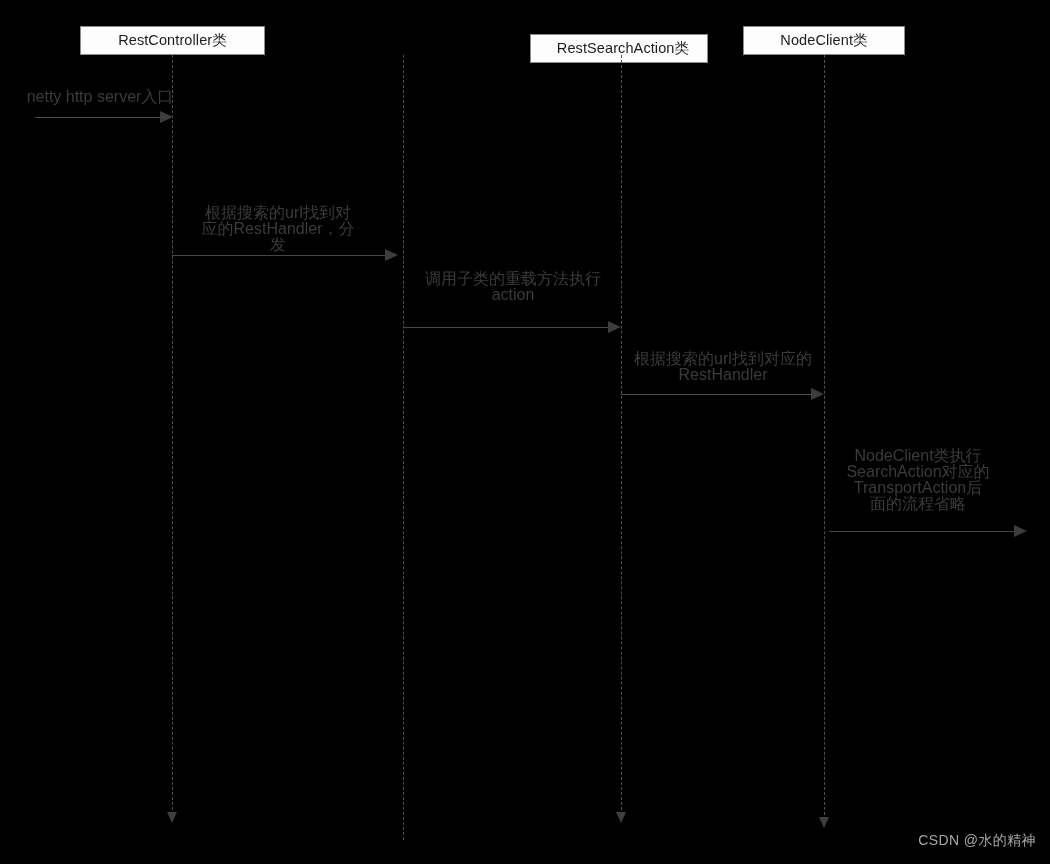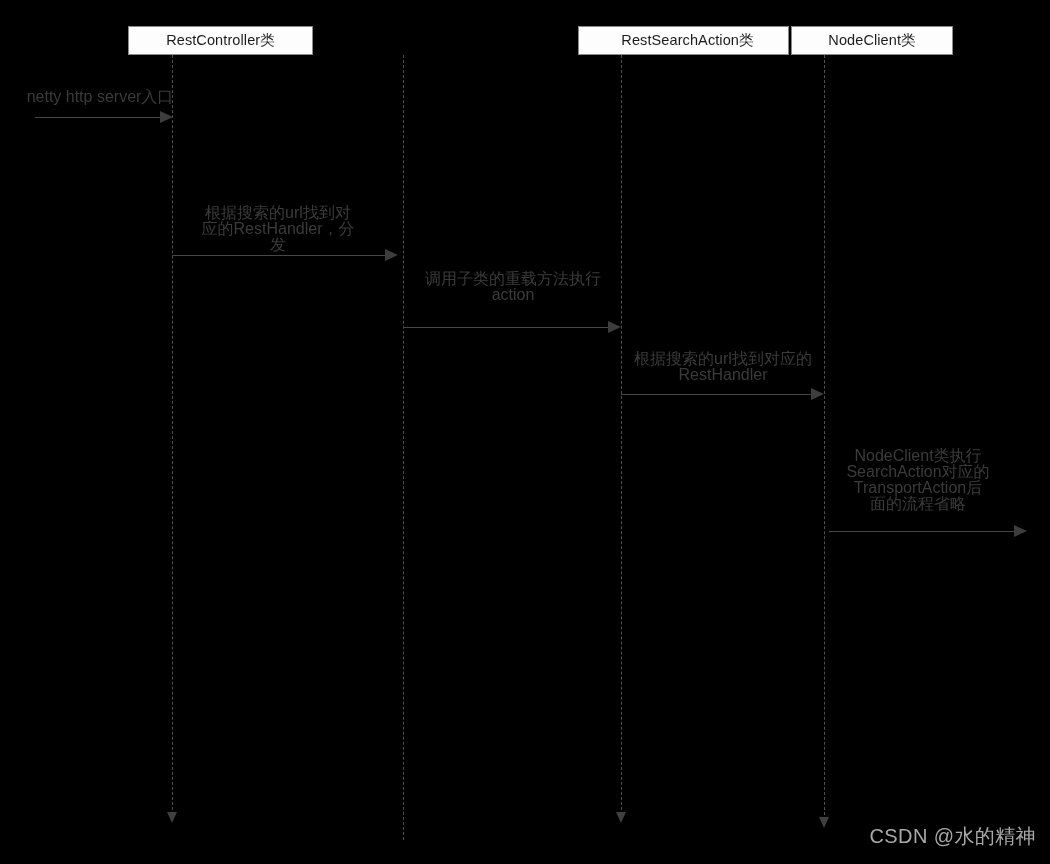--- a/index.html
+++ b/index.html
@@ -30,21 +30,20 @@
     border: 1px solid #8a8a8a;
     box-sizing: border-box;
     height: 29px;
     display: flex;
     align-items: center;
     justify-content: center;
     color: #1c1c1c;
     font-size: 14.5px;
     letter-spacing: 0.1px;
     white-space: nowrap;
-    margin-left: 48px;
   }
 
   
   .lifeline {
     position: absolute;
     width: 0;
     border-left: 1px dashed #4f4f4f;
     top: 55px;
   }
 
@@ -81,34 +80,34 @@
     text-align: center;
     white-space: pre-line;
   }
 
   
   #watermark {
     position: absolute;
     right: 14px;
     bottom: 14px;
     color: #a8a8a8;
-    font-size: 20px;
+    font-size: 14px;
     letter-spacing: 0.4px;
     white-space: nowrap;
   }
 </style>
 </head>
 <body>
 
 <div id="diagram-canvas">
 
   <div class="participant-box" style="left:80px; top:26px; width:185px;">
     <span>RestController类</span>
   </div>
-  <div class="participant-box" style="left:530px; top:26px; width:211px;padding-left:8px;">
+  <div class="participant-box" style="left:530px; top:34px; width:178px;padding-left:8px;">
     <span>RestSearchAction类</span>
   </div>
   <div class="participant-box" style="left:743px; top:26px; width:162px;">
     <span>NodeClient类</span>
   </div>
 
   <div class="lifeline" style="left:172px; height:760px;"></div>
   <div class="lifeline" style="left:403px; height:785px;"></div>
   <div class="lifeline" style="left:621px; height:760px;"></div>
   <div class="lifeline" style="left:824px; height:765px;"></div>

